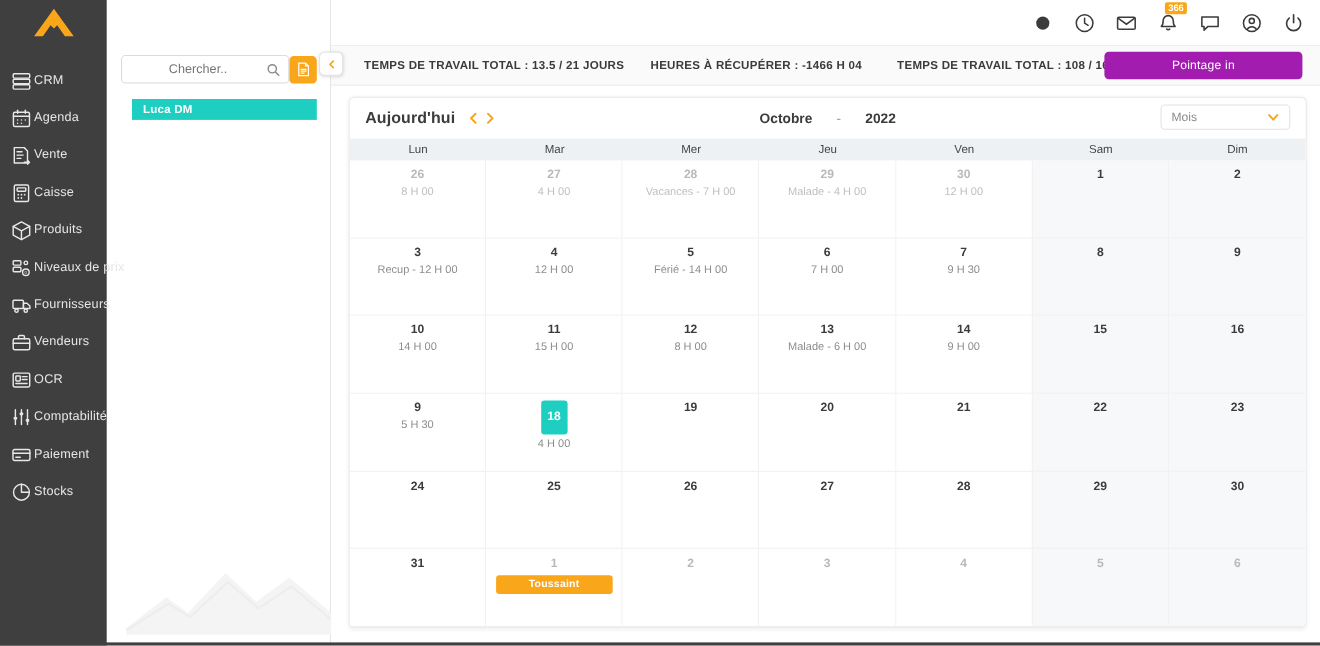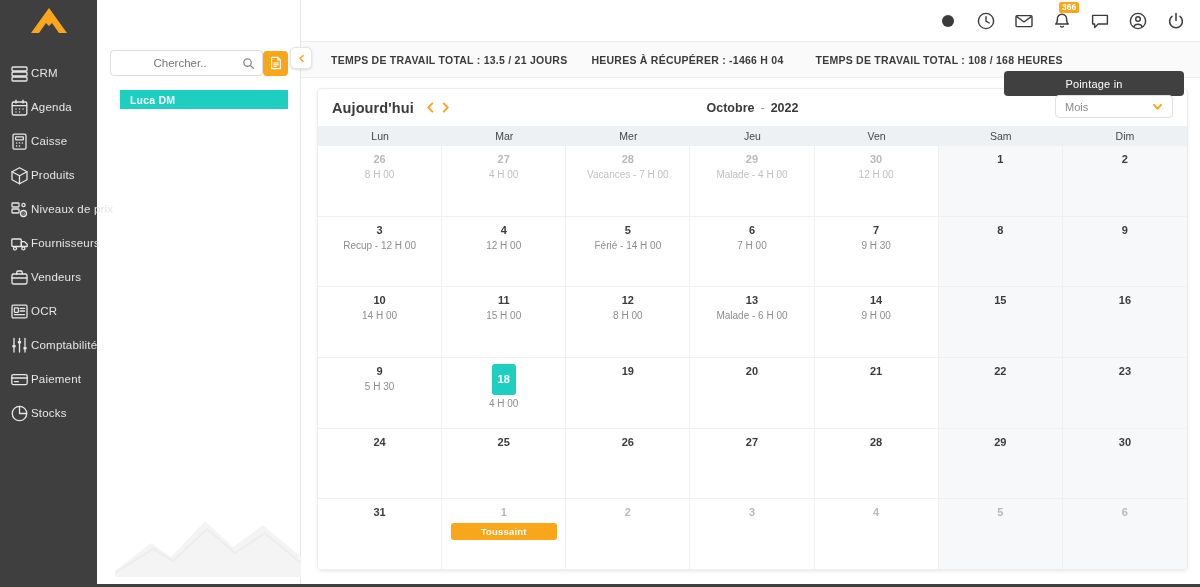--- a/index.html
+++ b/index.html
@@ -76,43 +76,43 @@
     display:flex; align-items:center; padding-left:18px; position:relative;
   }
   .stat {
     font-size:10.5px; font-weight:bold; color:#3b3b3b; letter-spacing:.25px; white-space:nowrap;
   }
   .stat.s1 { margin-left:12px; }
   .stat.s2 { margin-left:24px; }
   .stat.s3 { margin-left:32px; }
   .pointage-btn {
     position:absolute; right:16px; top:5px; width:180px; height:25px; border-radius:4px;
-    background:#404040; color:#fff; font-size:11px; display:flex; align-items:center;
-    justify-content:center; cursor:pointer; letter-spacing:.2px;margin-top:24px;
+    background:#a21caf; color:#fff; font-size:11px; display:flex; align-items:center;
+    justify-content:center; cursor:pointer; letter-spacing:.2px;
   }
   .collapse-btn {
     position:absolute; left:-11px; top:5px; width:22px; height:22px; border-radius:5px;
     background:#fff; border:1px solid #e4e4e4; box-shadow:0 1px 3px rgba(0,0,0,.13);
     display:flex; align-items:center; justify-content:center; cursor:pointer; z-index:9;
   }
   .collapse-chev { width:9px; height:9px; color:#faa61a; }
 
   
   .cal-wrap { flex:1; padding:10px 12px 16px 16px; }
   .cal-card {
     width:100%; height:100%; background:#fff; border:1px solid #ececec; border-radius:5px;
     box-shadow:0 1px 4px rgba(0,0,0,.06); display:flex; flex-direction:column; overflow:hidden;
   }
   .cal-head { height:37px; display:flex; align-items:center; padding:0 14px; position:relative; }
   .cal-today { font-size:14.5px; font-weight:bold; color:#3b3b3b; letter-spacing:.1px; }
   .navarrows { display:flex; align-items:center; gap:4px; margin-left:11px; }
   .nav-chev { width:11px; height:11px; color:#faa61a; cursor:pointer; }
   .cal-period {
     position:absolute; left:0; right:0; top:0; height:37px;
-    display:flex; align-items:center; justify-content:center; gap:16px; pointer-events:none;
+    display:flex; align-items:center; justify-content:center; gap:32px; pointer-events:none;
   }
   .cal-month, .cal-year { font-size:12.5px; font-weight:bold; color:#3b3b3b; }
   .cal-sep { font-size:12.5px; color:#9b9b9b; margin:0 -10px; }
   .view-select {
     position:absolute; right:14px; top:6px; width:118px; height:23px;
     border:1px solid #e2e2e2; border-radius:4px; background:#fff;
     display:flex; align-items:center; padding:0 9px; cursor:pointer;
   }
   .view-select-label { font-size:11px; color:#8a8a8a; flex:1; }
   .sel-chev { width:11px; height:11px; color:#faa61a; }
@@ -169,20 +169,30 @@
             <line x1="2.2" y1="7.6" x2="16.8" y2="7.6" fill="none" stroke="currentColor" stroke-width="1.3" stroke-linecap="round" stroke-linejoin="round"></line>
             <line x1="6" y1="2.2" x2="6" y2="5" fill="none" stroke="currentColor" stroke-width="1.3" stroke-linecap="round" stroke-linejoin="round"></line>
             <line x1="13" y1="2.2" x2="13" y2="5" fill="none" stroke="currentColor" stroke-width="1.3" stroke-linecap="round" stroke-linejoin="round"></line>
             <circle cx="6" cy="11" r="0.7" fill="currentColor"></circle>
             <circle cx="9.5" cy="11" r="0.7" fill="currentColor"></circle>
             <circle cx="13" cy="11" r="0.7" fill="currentColor"></circle>
             <circle cx="6" cy="14" r="0.7" fill="currentColor"></circle>
             <circle cx="9.5" cy="14" r="0.7" fill="currentColor"></circle>
           </svg>
           <span class="nav-label">Agenda</span>
+        </div>
+        <div class="nav-item">
+          <svg class="nav-ico" viewBox="0 0 19 19">
+            <path d="M3 2.2h9l3 3v11H3z" fill="none" stroke="currentColor" stroke-width="1.3" stroke-linecap="round" stroke-linejoin="round"></path>
+            <line x1="5.5" y1="6" x2="10" y2="6" fill="none" stroke="currentColor" stroke-width="1.3" stroke-linecap="round" stroke-linejoin="round"></line>
+            <line x1="5.5" y1="9" x2="11" y2="9" fill="none" stroke="currentColor" stroke-width="1.3" stroke-linecap="round" stroke-linejoin="round"></line>
+            <line x1="5.5" y1="12" x2="9" y2="12" fill="none" stroke="currentColor" stroke-width="1.3" stroke-linecap="round" stroke-linejoin="round"></line>
+            <path d="M12 15.5h4.5M15 13.8l1.8 1.7-1.8 1.7" fill="none" stroke="currentColor" stroke-width="1.3" stroke-linecap="round" stroke-linejoin="round"></path>
+          </svg>
+          <span class="nav-label">Vente</span>
         </div>
         <div class="nav-item">
           <svg class="nav-ico" viewBox="0 0 19 19">
             <rect x="3" y="2.2" width="13" height="15" rx="1.4" fill="none" stroke="currentColor" stroke-width="1.3" stroke-linecap="round" stroke-linejoin="round"></rect>
             <rect x="5.6" y="4.8" width="7.8" height="3" rx="0.6" fill="none" stroke="currentColor" stroke-width="1.3" stroke-linecap="round" stroke-linejoin="round"></rect>
             <circle cx="6.6" cy="11" r="0.8" fill="currentColor"></circle>
             <circle cx="9.5" cy="11" r="0.8" fill="currentColor"></circle>
             <circle cx="12.4" cy="11" r="0.8" fill="currentColor"></circle>
             <circle cx="6.6" cy="14" r="0.8" fill="currentColor"></circle>
             <circle cx="9.5" cy="14" r="0.8" fill="currentColor"></circle>

